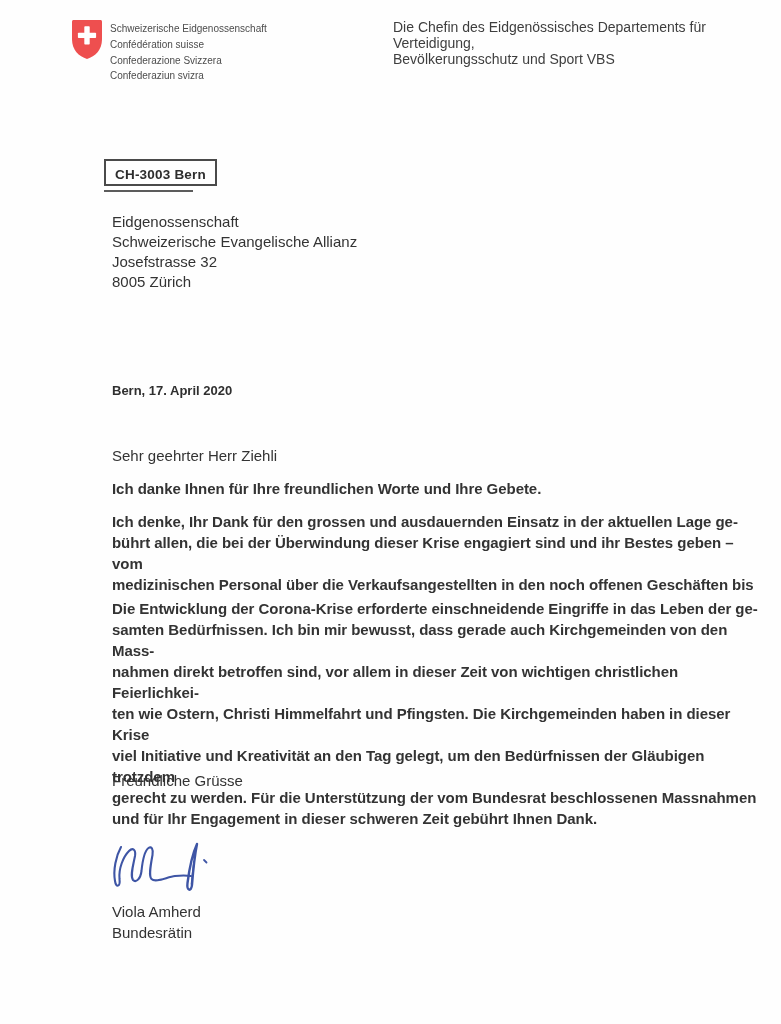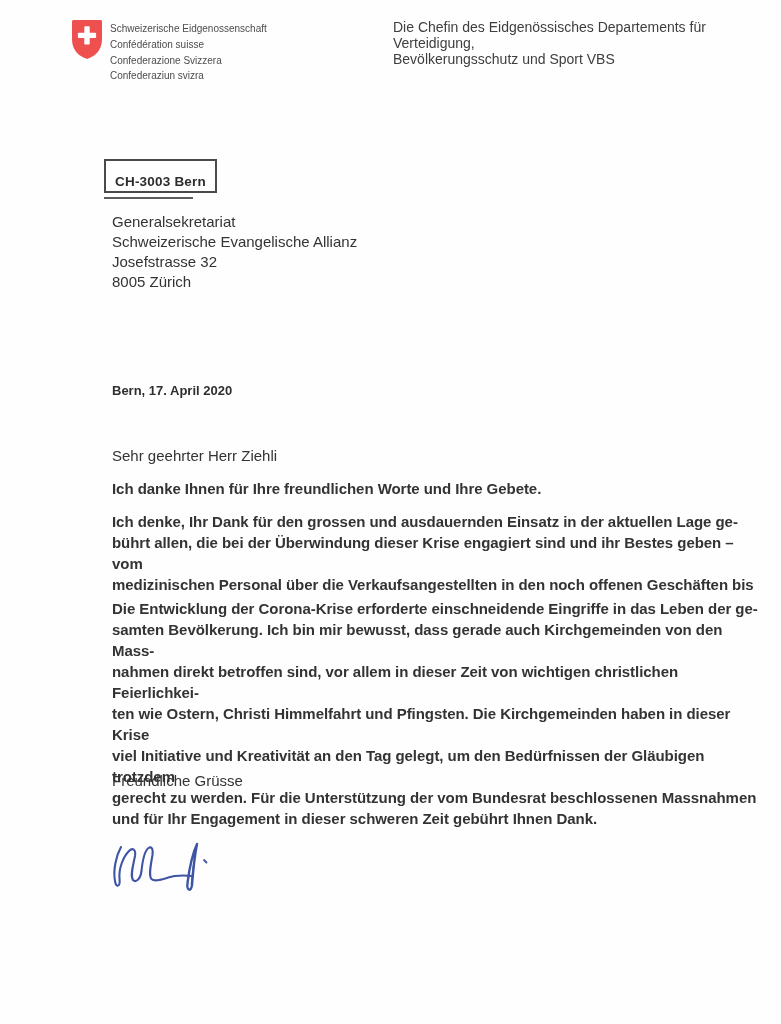--- a/index.html
+++ b/index.html
@@ -12,21 +12,21 @@
     color:#343434;
     overflow:hidden;
   }
   
   .brand{position:absolute;left:72px;top:20px;display:flex;align-items:flex-start;}
   .shield{flex:0 0 auto;}
   .wordmark{margin-left:8px;font-size:10px;line-height:15.8px;color:#4c4c4c;padding-top:1px;}
   .department{position:absolute;left:393px;top:19px;width:372px;font-size:14px;line-height:16px;color:#3e3e3e;}
   
   .address-window{position:absolute;left:104px;top:159px;}
-  .return-box{display:inline-block;border:2px solid #4a4a4a;padding:13px 9px 2px 9px;font-size:13.5px;font-weight:700;color:#2d2d2d;letter-spacing:.2px;}
+  .return-box{display:inline-block;border:2px solid #4a4a4a;padding:6px 9px 2px 9px;font-size:13.5px;font-weight:700;color:#2d2d2d;letter-spacing:.2px;}
   .window-rule{width:89px;border-top:2px solid #5c5c5c;margin-top:4px;}
   .recipient{position:absolute;left:112px;top:212px;font-size:15px;line-height:20px;color:#333;}
   .dateline{position:absolute;left:112px;top:383px;font-size:13px;font-weight:700;color:#2f2f2f;}
   
   .salutation{position:absolute;left:112px;top:447px;font-size:15px;color:#333;}
   .para{position:absolute;left:112px;width:650px;font-size:15px;line-height:21px;color:#333;letter-spacing:-.05px;font-weight:bold;}
   .para-1{top:478px;}
   .para-2{top:511px;}
   .para-3{top:598px;}
   .para-4{top:735px;}
@@ -57,21 +57,21 @@
     <div>Die Chefin des Eidgenössisches Departements für Verteidigung,</div>
     <div>Bevölkerungsschutz und Sport VBS</div>
   </div>
 
   <div class="address-window">
     <span class="return-box">CH-3003 Bern</span>
     <div class="window-rule"></div>
   </div>
 
   <div class="recipient">
-    <div>Generalsekretariat</div>
+    <div>Eidgenossenschaft</div>
     <div>Schweizerische Evangelische Allianz</div>
     <div>Josefstrasse 32</div>
     <div>8005 Zürich</div>
   </div>
 
   <div class="dateline">Bern, 17. April 2020</div>
 
   <div class="salutation">Sehr geehrter Herr Ziehli</div>
 
   <div class="para para-1">
@@ -79,34 +79,38 @@
   </div>
 
   <div class="para para-2">
     <div>Ich denke, Ihr Dank für den grossen und ausdauernden Einsatz in der aktuellen Lage ge-</div>
     <div>bührt allen, die bei der Überwindung dieser Krise engagiert sind und ihr Bestes geben – vom</div>
     <div>medizinischen Personal über die Verkaufsangestellten in den noch offenen Geschäften bis</div>
   </div>
 
   <div class="para para-3">
     <div>Die Entwicklung der Corona-Krise erforderte einschneidende Eingriffe in das Leben der ge-</div>
-    <div>samten Bevölkerung. Ich bin mir bewusst, dass gerade auch Kirchgemeinden von den Mass-</div>
+    <div>samten Bedürfnissen. Ich bin mir bewusst, dass gerade auch Kirchgemeinden von den Mass-</div>
     <div>nahmen direkt betroffen sind, vor allem in dieser Zeit von wichtigen christlichen Feierlichkei-</div>
     <div>ten wie Ostern, Christi Himmelfahrt und Pfingsten. Die Kirchgemeinden haben in dieser Krise</div>
     <div>viel Initiative und Kreativität an den Tag gelegt, um den Bedürfnissen der Gläubigen trotzdem</div>
     <div>gerecht zu werden. Für die Unterstützung der vom Bundesrat beschlossenen Massnahmen</div>
     <div>und für Ihr Engagement in dieser schweren Zeit gebührt Ihnen Dank.</div>
   </div>
 
 
   <div class="closing">Freundliche Grüsse</div>
 
   <svg class="signature" width="102" height="62" viewBox="0 0 102 62" aria-hidden="true">
     <g fill="none" stroke="#3e55a5" stroke-width="2.1" stroke-linecap="round" stroke-linejoin="round">
       <path d="M11,9 C6,18 3,32 5,43 C6,50 10.5,49 9.5,41 C8.5,31 13,19 19,13 C23,9 26,12 25,18 C23,28 20,38 23,42 C26,45 30.5,41 31.5,33 C32.5,23 34.5,13 38.5,10 C41.5,8 43.5,11 42.5,17 C40.5,28 38.5,38 41.5,41 C45.5,45 57,39 65,38 C70,37.4 76,37.2 81,38"></path>
       <path d="M87,6 C85,16 83,34 82,47 C81.3,54 76.5,53 77.5,45 C78.5,37 81.5,18 87,6" stroke-width="2.4"></path>
       <path d="M84,24 C83,32 82,40 81.5,46" stroke-width="1.6"></path>
       <path d="M94,22 L96.5,24.5" stroke-width="1.8"></path>
     </g>
   </svg>
 
+  <div class="sender">
+    <div>Viola Amherd</div>
+    <div>Bundesrätin</div>
+  </div>
 
 </div>
 
 </body></html>

